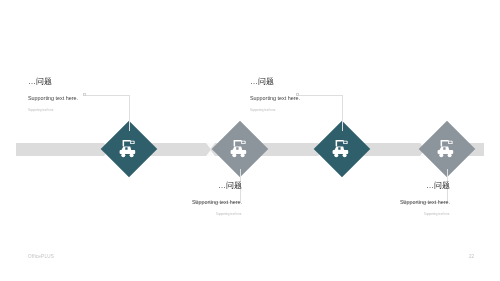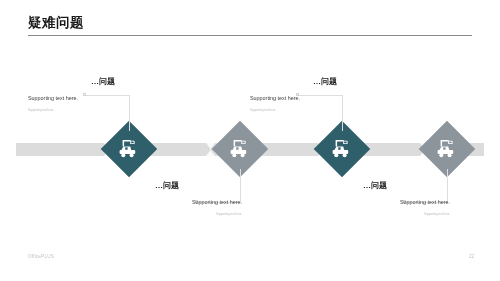--- a/index.html
+++ b/index.html
@@ -85,25 +85,24 @@
   }
   .diamond-icon svg { display: block; }
 
   
   .tgroup {
     position: absolute;
     width: 150px;
   }
   .tgroup .heading {
     font-size: 8px;
-    font-weight: bold;
+    font-weight: normal;
     color: #1a1a1a;
     line-height: 11px;
     white-space: nowrap;
-    text-align: center;
   }
   .tgroup .support {
     font-size: 5.4px;
     color: #3d3d3d;
     line-height: 9px;
     margin-top: 7px;
     white-space: nowrap;
   }
   .tgroup .fine {
     font-size: 2.8px;
@@ -149,24 +148,20 @@
     top: 254px;
     font-size: 4.6px;
     color: #c2c2c2;
   }
 </style>
 </head>
 <body>
 
 <div class="slide">
 
-  <div class="title-block">
-    <div class="title-text">疑难问题</div>
-    <div class="title-rule"></div>
-  </div>
 
   <div class="band"></div>
   <div class="band-chevron" style="left:104px"></div>
   <div class="band-chevron" style="left:206px"></div>
   <div class="band-chevron" style="left:318px"></div>
   <div class="band-chevron" style="left:420px"></div>
 
   <div class="diamond teal" style="left:109px; top:129px;"></div>
   <div class="diamond-icon" style="left:109px; top:129px;">
     <svg width="22" height="20" viewBox="0 0 22 20" aria-hidden="true">

